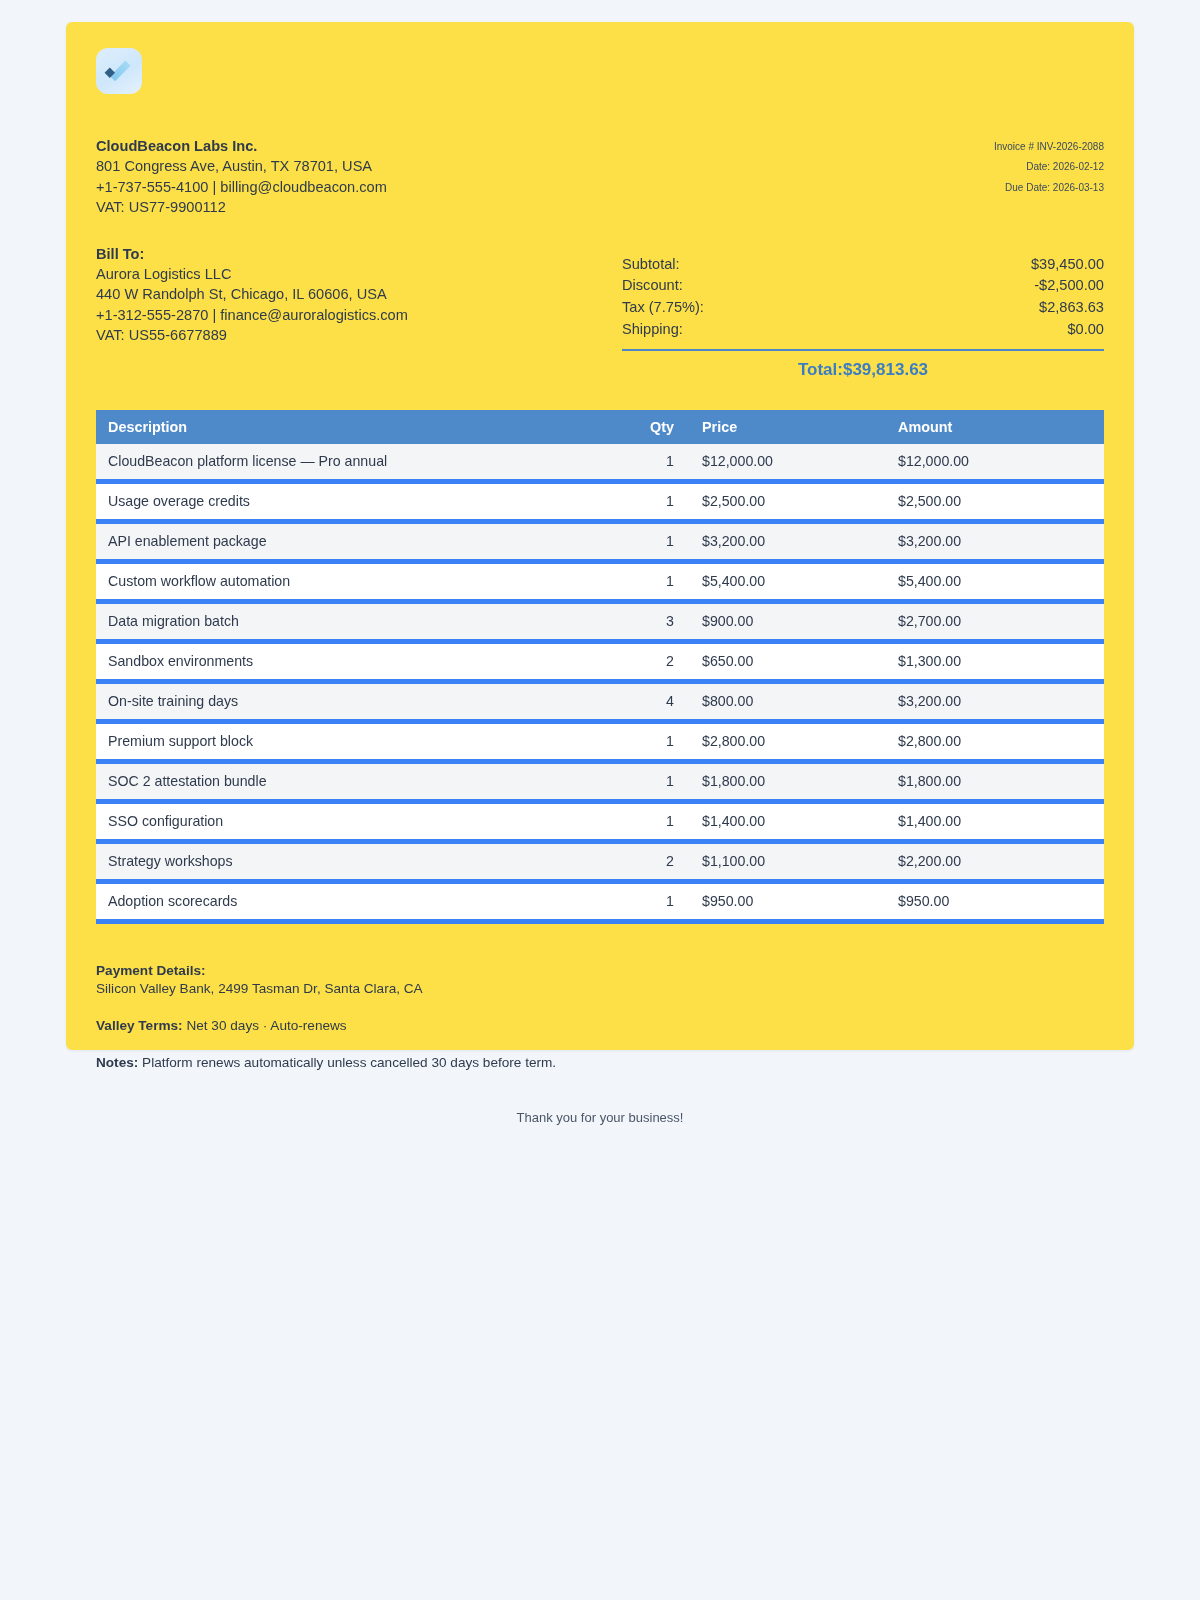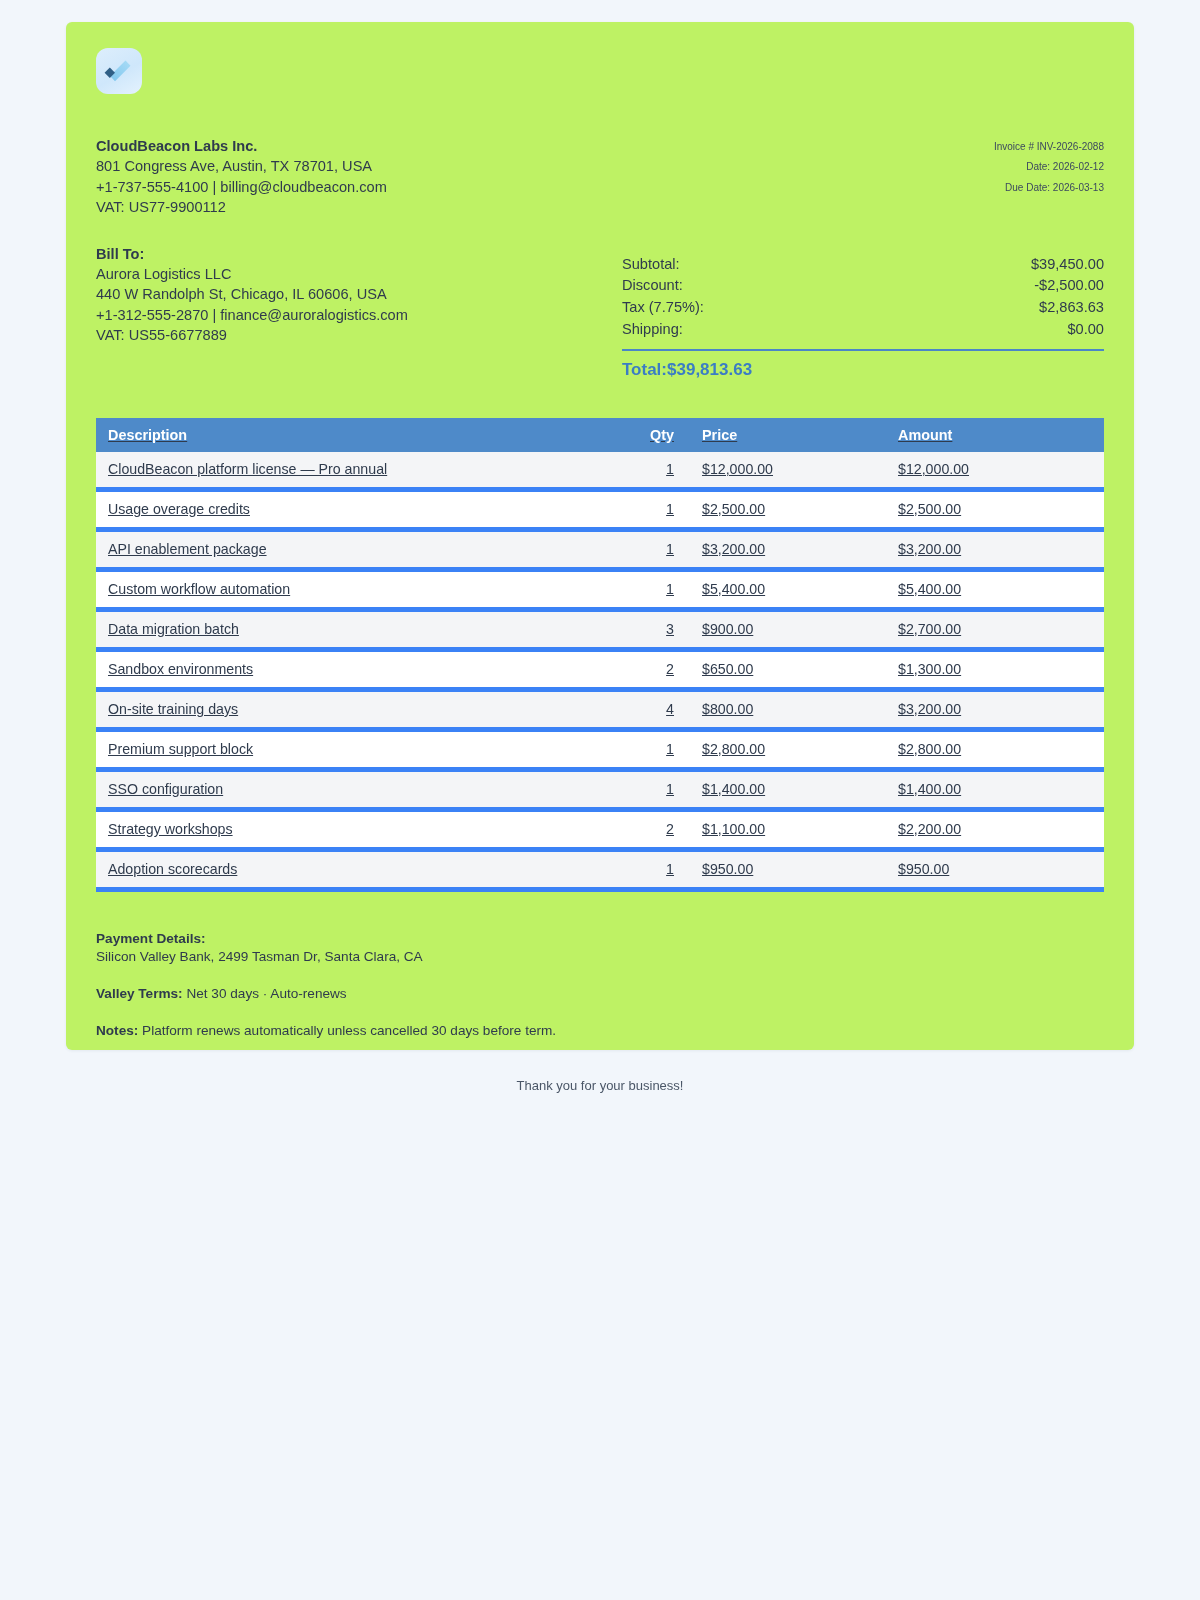--- a/index.html
+++ b/index.html
@@ -13,21 +13,21 @@
     font-family: "Liberation Sans", sans-serif;
     color: #2f3b4d;
     -webkit-font-smoothing: antialiased;
   }
   .page {
     position: absolute;
     left: 66px;
     top: 22px;
     width: 1068px;
     height: 1028px;
-    background: #bef264;
+    background: #fde047;
     border-radius: 6px;
     box-shadow: 0 1px 3px rgba(30,50,80,0.07);
     box-sizing: border-box;
     padding: 26px 30px 0 30px;
   }
 
   
   .logo {
     width: 46px;
     height: 46px;
@@ -80,34 +80,33 @@
     line-height: 21.8px;
   }
   .totals .trow .tlabel { text-align: left; }
   .totals .trow .tval { text-align: right; }
   .totals .divider {
     border-top: 2px solid #4a86c8;
     margin: 8px 0 7px 0;
   }
   .totals .grand {
     display: flex;
-    justify-content: flex-start;
+    justify-content: center;
     font-weight: bold;
     font-size: 17px;
     color: #3b7dc4;
     line-height: 24px;
   }
 
   
   table.items {
     width: 100%;
     border-collapse: collapse;
-    margin-top: 36px;
+    margin-top: 28px;
     font-size: 14.2px;
-    text-decoration: underline;
   }
   table.items thead th {
     background: #4e8ac9;
     color: #ffffff;
     font-weight: bold;
     text-align: left;
     padding: 9px 10px;
     font-size: 14.4px;
   }
   table.items thead th.c-desc { padding-left: 12px; }
@@ -262,20 +261,26 @@
           <td class="c-price">$800.00</td>
           <td class="c-amt">$3,200.00</td>
         </tr>
         <tr>
           <td class="c-desc">Premium support block</td>
           <td class="c-qty">1</td>
           <td class="c-price">$2,800.00</td>
           <td class="c-amt">$2,800.00</td>
         </tr>
         <tr>
+          <td class="c-desc">SOC 2 attestation bundle</td>
+          <td class="c-qty">1</td>
+          <td class="c-price">$1,800.00</td>
+          <td class="c-amt">$1,800.00</td>
+        </tr>
+        <tr>
           <td class="c-desc">SSO configuration</td>
           <td class="c-qty">1</td>
           <td class="c-price">$1,400.00</td>
           <td class="c-amt">$1,400.00</td>
         </tr>
         <tr>
           <td class="c-desc">Strategy workshops</td>
           <td class="c-qty">2</td>
           <td class="c-price">$1,100.00</td>
           <td class="c-amt">$2,200.00</td>

